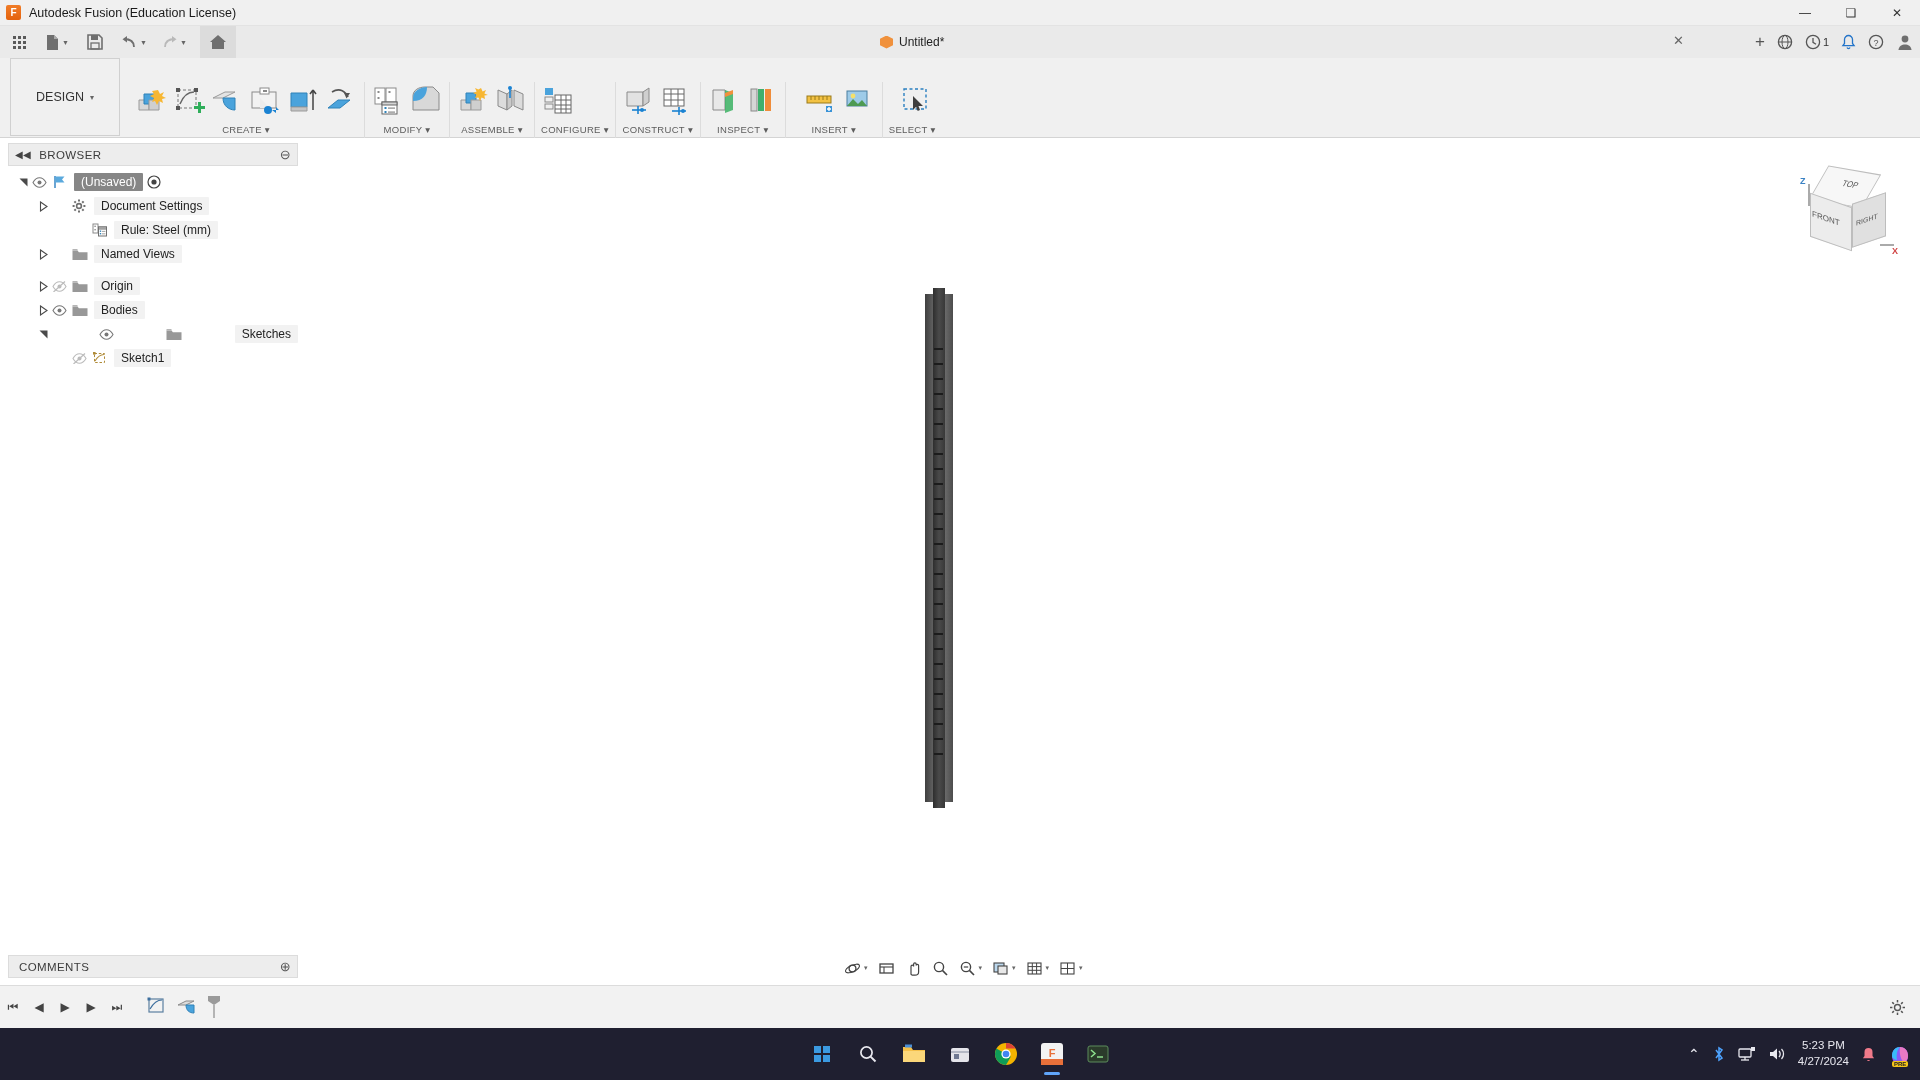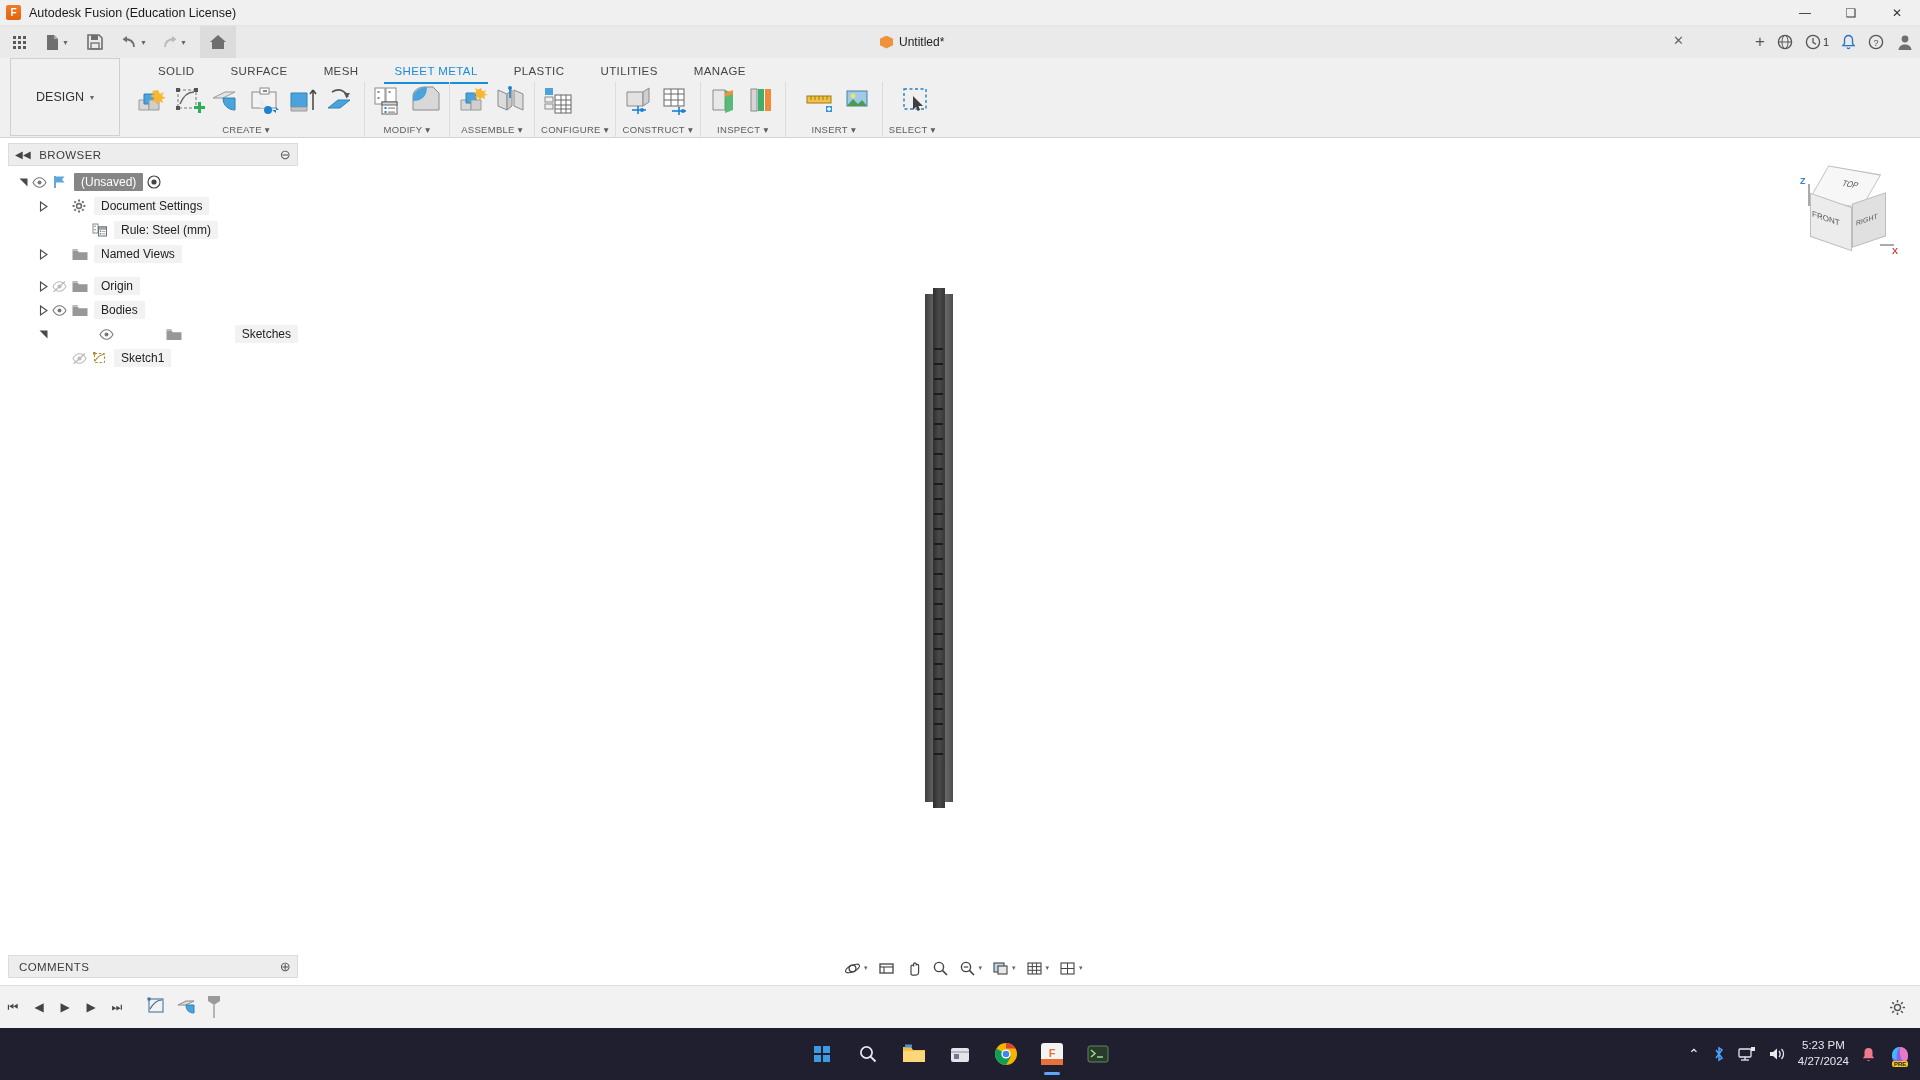--- a/index.html
+++ b/index.html
@@ -296,29 +296,20 @@
       </svg>
   </span>
 </div>
 
 <div class="ribbon">
   <div class="design-btn">
     <span>DESIGN</span>
     <span class="caret" style="margin-left:6px;font-size:8px">▾</span>
   </div>
 
-  <div class="tabs">
-    <div class="tab">SOLID</div>
-    <div class="tab">SURFACE</div>
-    <div class="tab">MESH</div>
-    <div class="tab active">SHEET METAL</div>
-    <div class="tab">PLASTIC</div>
-    <div class="tab">UTILITIES</div>
-    <div class="tab">MANAGE</div>
-  </div>
 
   <div class="panels">
 
     <div class="panel">
       <div class="panel-icons">
         <span class="ic">
           <svg width="34" height="34" viewBox="0 0 34 34">
               <path d="M5 16h10v10H5z" fill="#d8d8d8" stroke="#9a9a9a"></path>
               <path d="M10 10h10v10H10z" fill="#4aa3dc" stroke="#2f82b8"></path>
               <path d="M15 16h10v10H15z" fill="#cfcfcf" stroke="#9a9a9a"></path>

